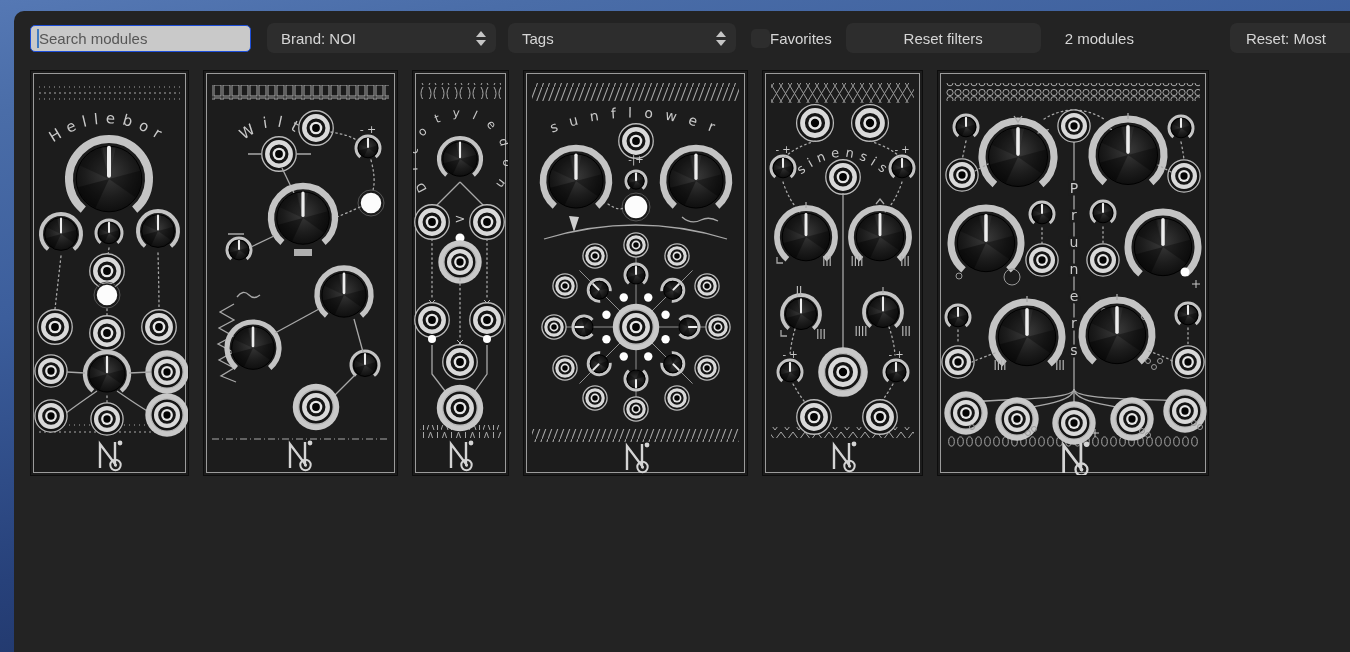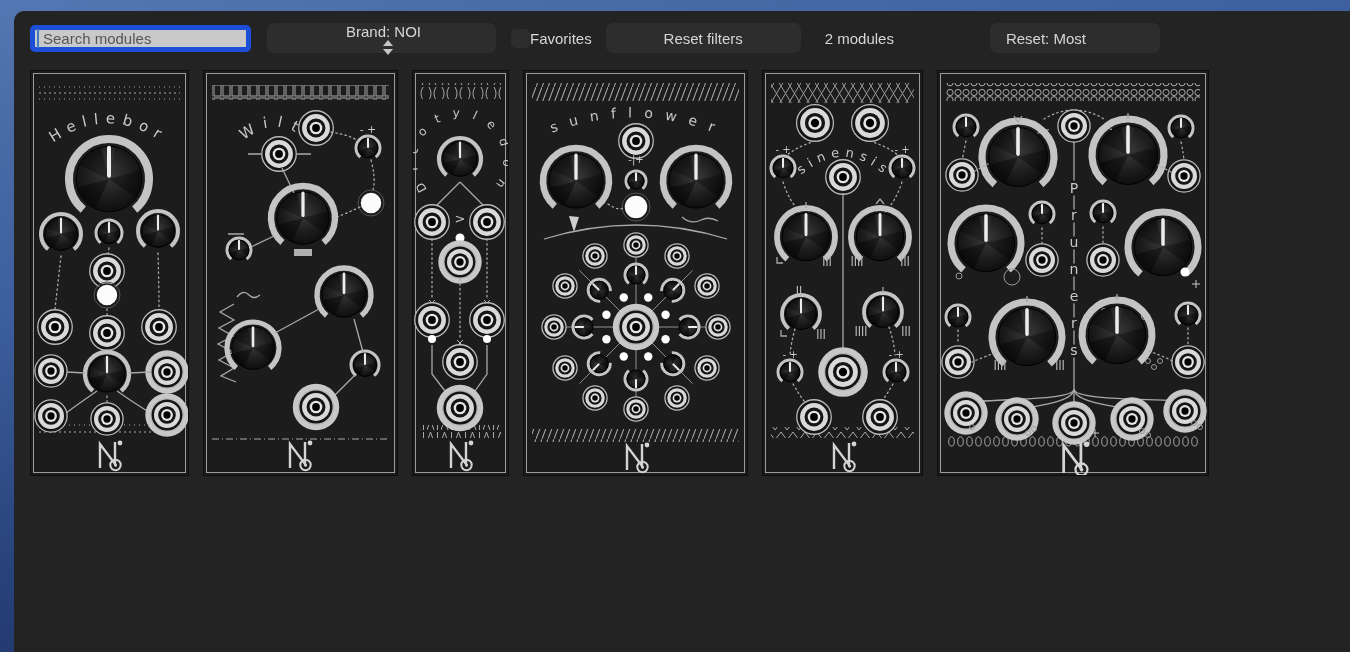--- a/index.html
+++ b/index.html
@@ -3,34 +3,34 @@
 <meta charset="utf-8">
 <style>
   html,body{margin:0;padding:0;width:1350px;height:652px;overflow:hidden;
     font-family:"Liberation Sans",sans-serif;}
   body{background:linear-gradient(168deg,#5578b4 0%,#4a6da8 12%,#3c5e9c 34%,#27417a 62%,#16234a 100%);}
   .overlay{position:absolute;left:14px;top:11px;right:0;bottom:0;background:#232323;
     border-radius:10px 0 0 0;overflow:hidden;}
   .toolbar{position:absolute;left:16px;top:12px;right:0;height:30px;display:flex;
     align-items:center;color:#d6d6d6;font-size:15px;white-space:nowrap;}
   .search-wrap{position:relative;width:221px;height:27px;flex:none;}
-  #search{width:100%;height:100%;box-sizing:border-box;background:#c9c9c9;border:5px solid #1d4ed8;
+  #search{width:100%;height:100%;box-sizing:border-box;background:#c9c9c9;border:1px solid #1d4ed8;
     border-radius:5px;padding:0 8px;font-size:15px;color:#222;outline:none;font-family:inherit;}
   #search::placeholder{color:#565656;}
   .caret{position:absolute;left:7px;top:4px;width:2px;height:19px;background:#3f7ac0;}
   .select,.btn{height:30px;background:#2d2d2d;border-radius:7px;box-sizing:border-box;
     display:flex;align-items:center;flex:none;cursor:default;}
   .select{padding:0 10px 0 14px;}
   .select .val{flex:1;text-align:left;}
   .arrows{display:flex;flex-direction:column;gap:3px;margin-left:8px;}
   .arrows .up{width:0;height:0;border-left:5px solid transparent;border-right:5px solid transparent;
     border-bottom:6px solid #c6c6c6;}
   .arrows .down{width:0;height:0;border-left:5px solid transparent;border-right:5px solid transparent;
     border-top:6px solid #c6c6c6;}
-  .brand{width:229px;margin-left:16px;flex-direction:column;}
+  .brand{width:229px;margin-left:16px;}
   .tags{width:228px;margin-left:12px;}
   .chk{width:19px;height:19px;background:#2d2d2d;border-radius:5px;margin-left:15px;flex:none;}
   .chk-label{margin-left:0;text-align:center;}
   .btn{justify-content:center;text-align:right;}
   .reset{width:195px;margin-left:14px;}
   .count{margin-left:24px;}
   .sort{margin-left:96px;width:170px;justify-content:flex-start;padding-left:16px;}
   .modules-row{position:absolute;left:16px;top:59px;display:flex;align-items:flex-start;}
   .module{background:#1c1c1c;border:1px solid #0d0d0d;margin-right:14px;flex:none;}
   .module svg{display:block;}
@@ -84,20 +84,27 @@
       <input id="search" type="text" placeholder="Search modules" style="">
       <span class="caret"></span>
     </div>
     <div class="select brand">
       <span class="val">Brand: NOI</span>
       <span class="arrows">
           <i class="up"></i>
           <i class="down"></i>
         </span>
     </div>
+    <div class="select tags">
+      <span class="val">Tags</span>
+      <span class="arrows">
+          <i class="up"></i>
+          <i class="down"></i>
+        </span>
+    </div>
     <div class="chk" role="checkbox" aria-checked="false"></div>
     <span class="chk-label">Favorites</span>
     <div class="btn reset">
       <span>Reset filters</span>
     </div>
     <span class="count">2 modules</span>
     <div class="btn sort">
       <span>Reset: Most</span>
     </div>
   </div>

